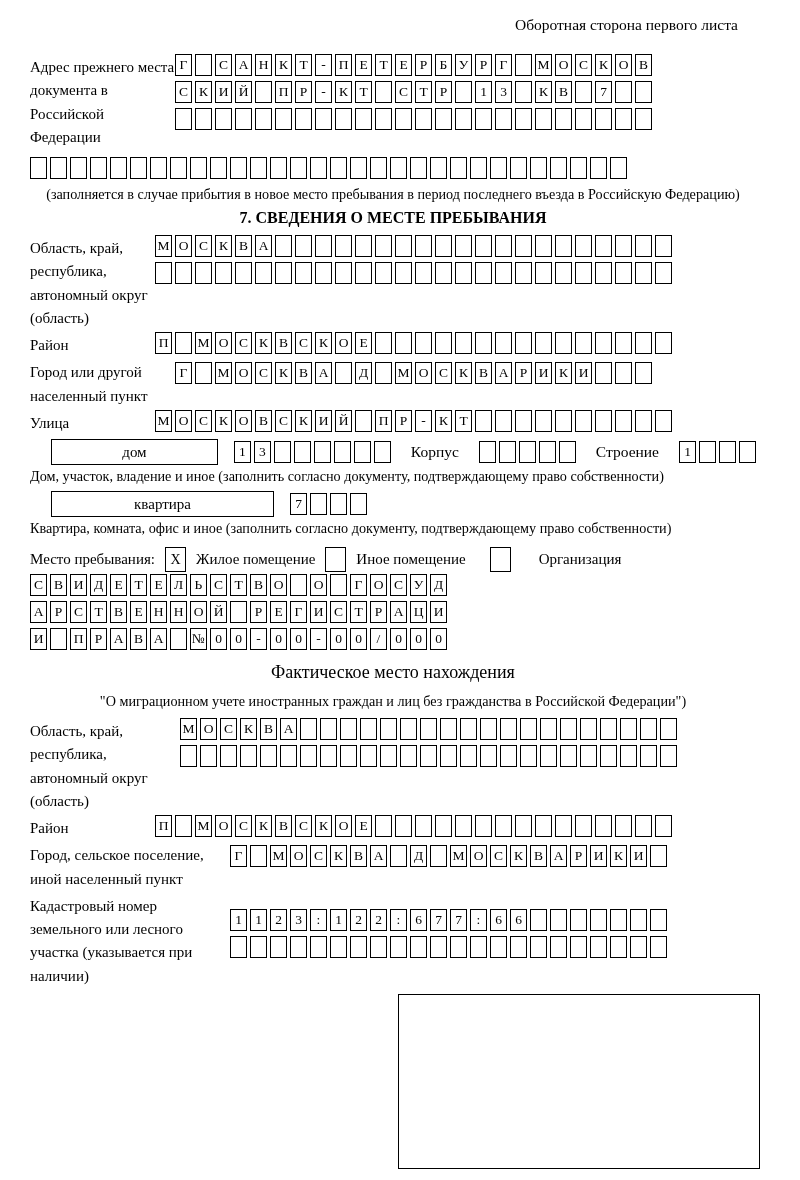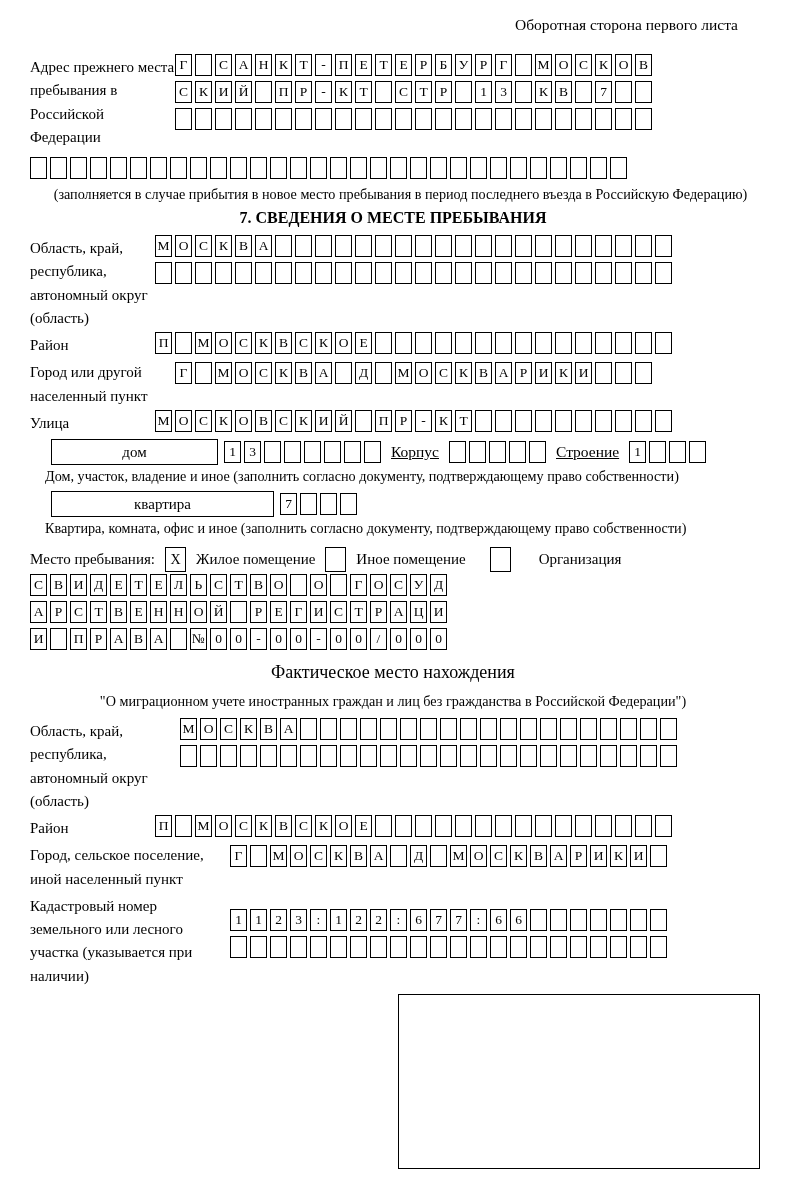--- a/index.html
+++ b/index.html
@@ -19,29 +19,29 @@
   .rows { display: flex; flex-direction: column; gap: 5px; }
 
   .boxrow { display: inline-flex; gap: 3px; }
   .cell {
     width: 17px; height: 22px; flex: 0 0 auto;
     border: 1.5px solid #000;
     display: inline-flex; align-items: center; justify-content: center;
     font-size: 13.5px; font-family: "Liberation Serif", serif;
   }
 
-  .caption { font-size: 14.2px; margin: 3px 0 6px 15px; }
+  .caption { font-size: 14.2px; margin: 3px 0 6px 0; }
   .caption.center { text-align: center; }
   .section-title { text-align: center; font-weight: bold; font-size: 16px; margin: 6px 0 8px 0; }
 
-  .house-row { display: flex; align-items: center; gap: 6px; margin-top: 4px; padding-left: 21px; }
+  .house-row { display: flex; align-items: center; gap: 16px; margin-top: 4px; padding-left: 21px; }
   .labelbox { border: 1.5px solid #000; height: 26px; display: inline-flex; align-items: center; justify-content: center; font-size: 15px; }
   .labelbox.house { width: 167px; }
   .labelbox.flat { width: 223px; }
-  .inline-label { font-size: 15.5px; padding: 0 4px; text-decoration: underline; }
+  .inline-label { font-size: 15.5px; padding: 0 4px; }
 
   .stay-row { display: flex; align-items: center; gap: 10px; margin: 10px 0 2px 0; }
   .checkbox { width: 21px; height: 25px; border: 1.6px solid #000; display: inline-flex; align-items: center; justify-content: center; font-size: 14px; flex: 0 0 auto; }
   .stay-note { margin-left: 125px; width: 290px; text-align: center; font-size: 14.2px; margin-bottom: 8px; }
 
   .subcenter { text-align: center; font-size: 14.2px; margin-bottom: 2px; }
   .sub-title { text-align: center; font-weight: normal; font-size: 18px; margin: 12px 0 10px 0; }
 
   .stamp-wrap { margin-left: 368px; margin-top: 6px; width: 370px; }
   .stamp-box { width: 362px; height: 175px; border: 1.5px solid #000; }
@@ -50,21 +50,21 @@
 </style>
 </head>
 <body>
 
 <div class="page">
 
   <div class="top-note">Оборотная сторона первого листа</div>
 
   
   <div class="fieldblock">
-    <div class="label w145">Адрес прежнего места пребывания в Российской Федерации</div>
+    <div class="label w145">Адрес прежнего места документа в Российской Федерации</div>
     <div class="rows">
       <div class="boxrow">
           <span class="cell">Г</span>
           <span class="cell"></span>
           <span class="cell">С</span>
           <span class="cell">А</span>
           <span class="cell">Н</span>
           <span class="cell">К</span>
           <span class="cell">Т</span>
           <span class="cell">-</span>

